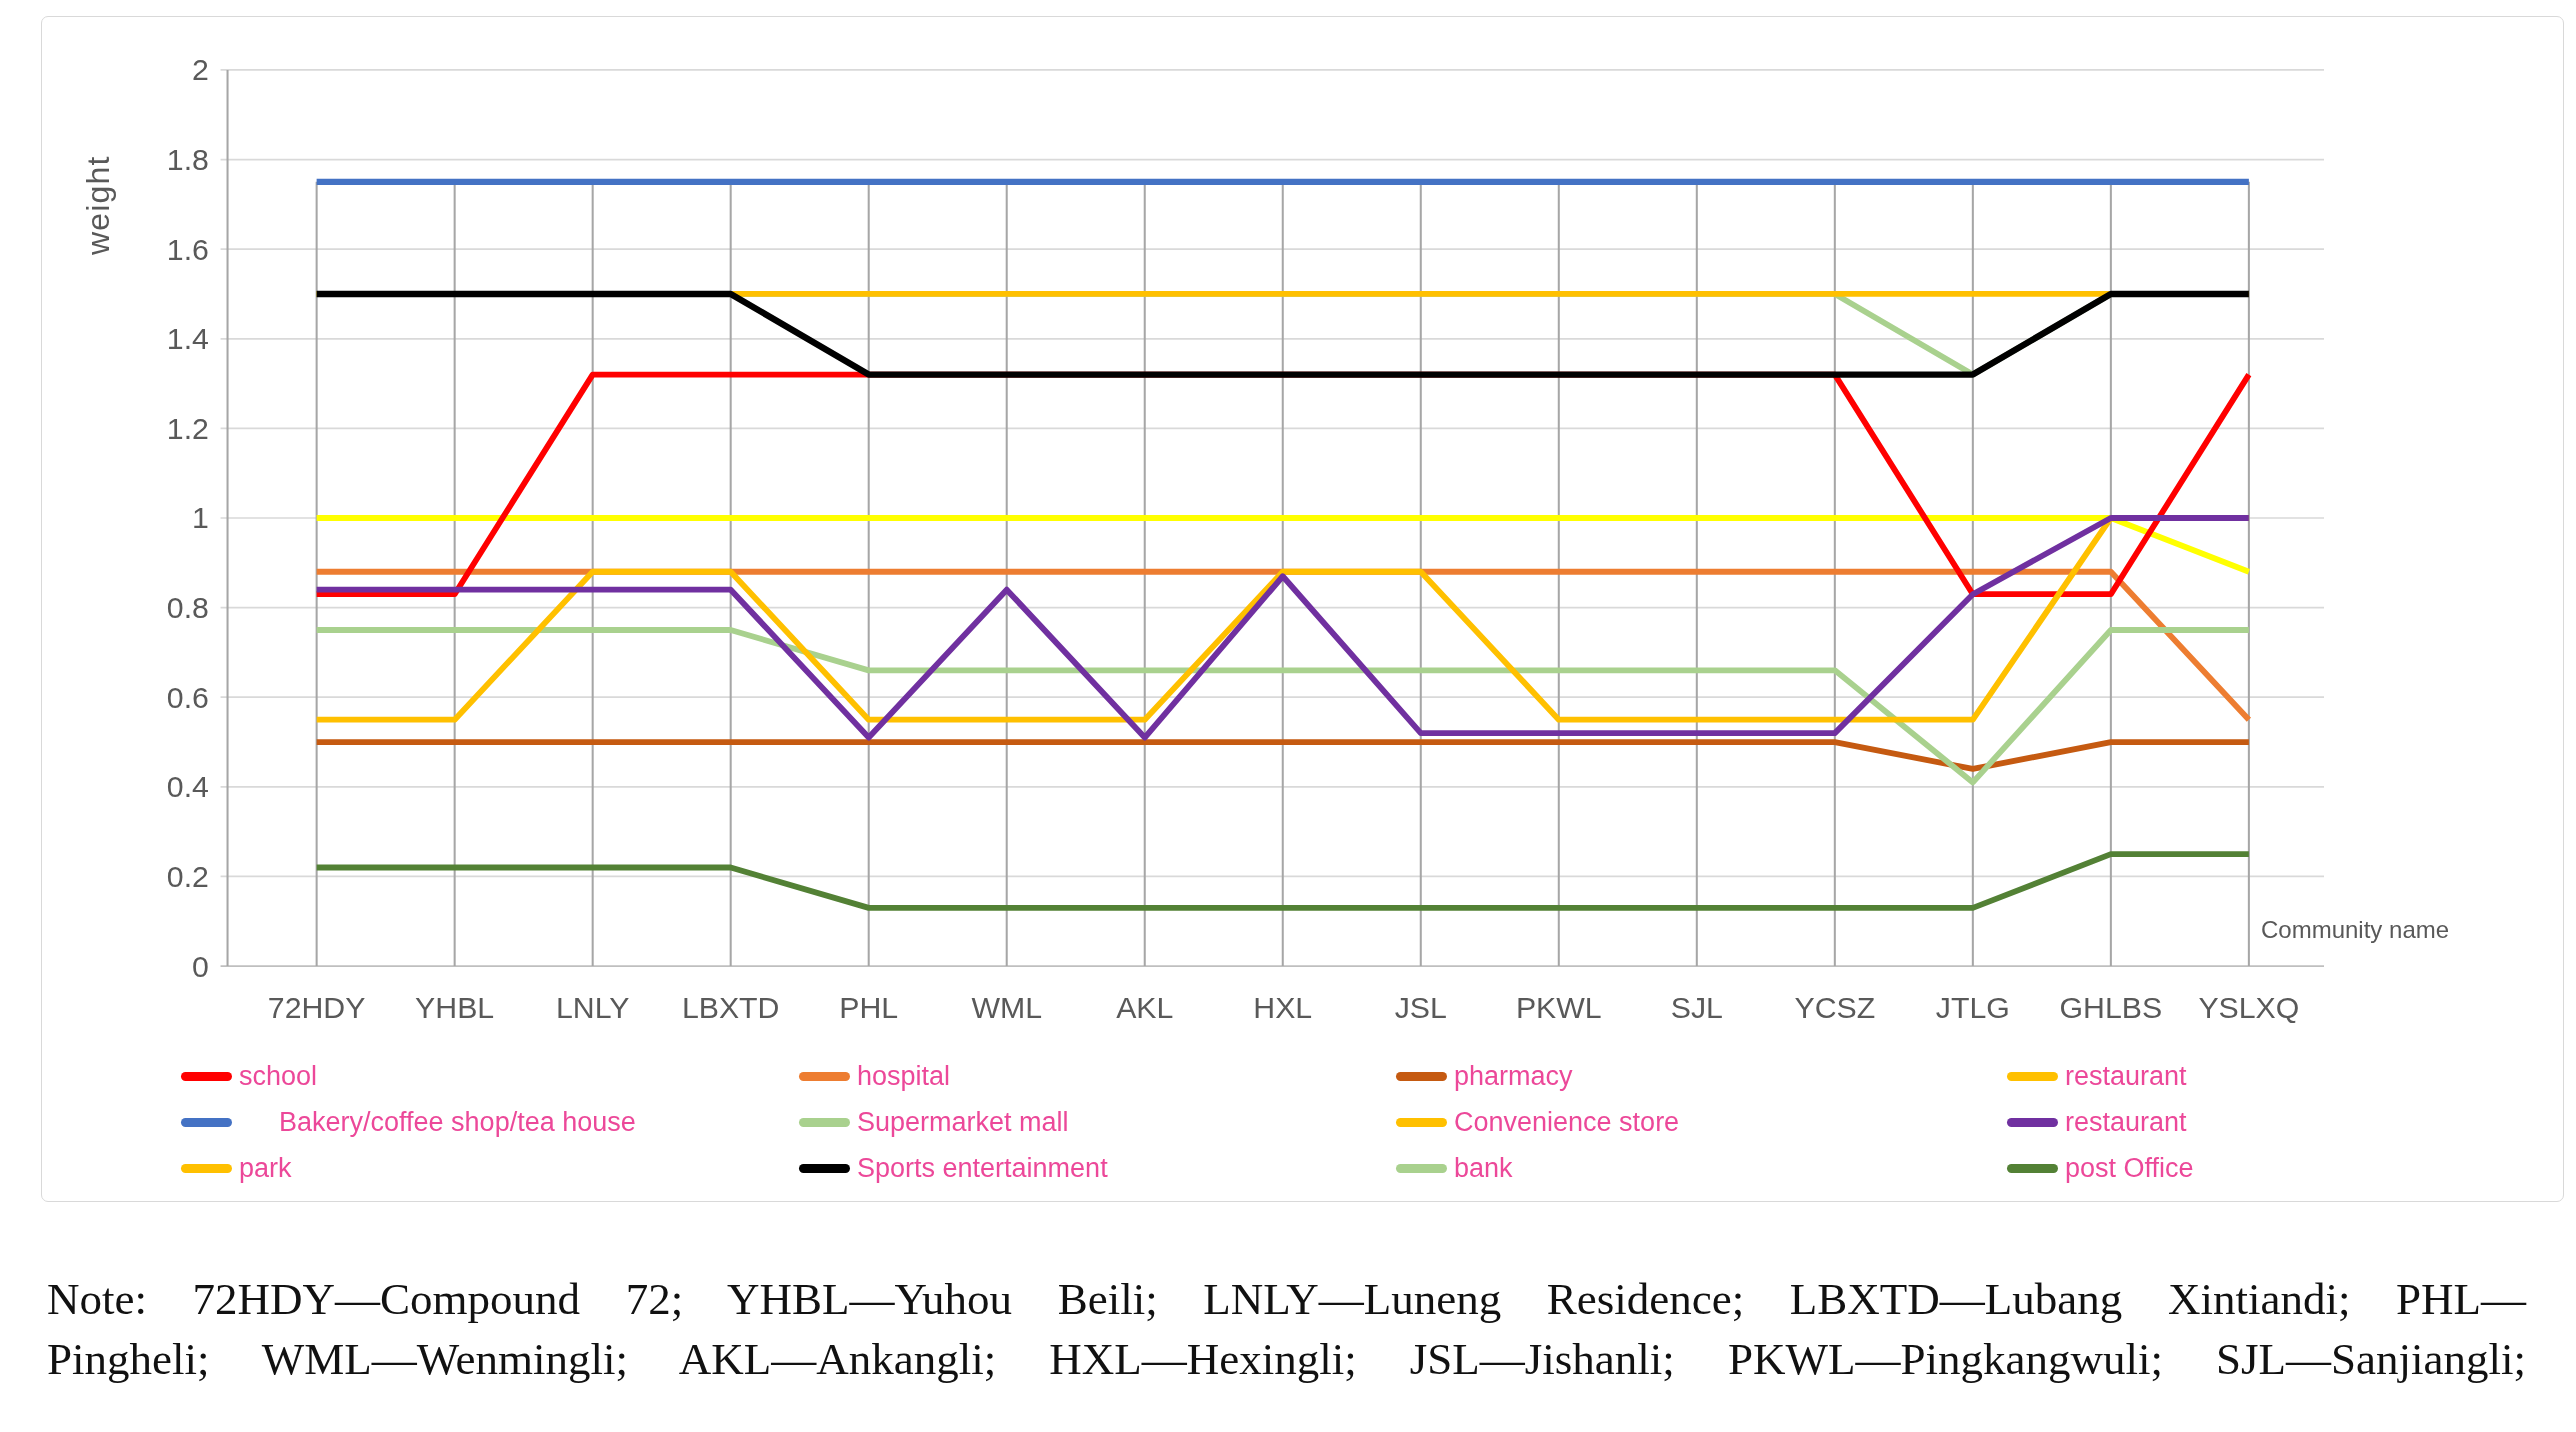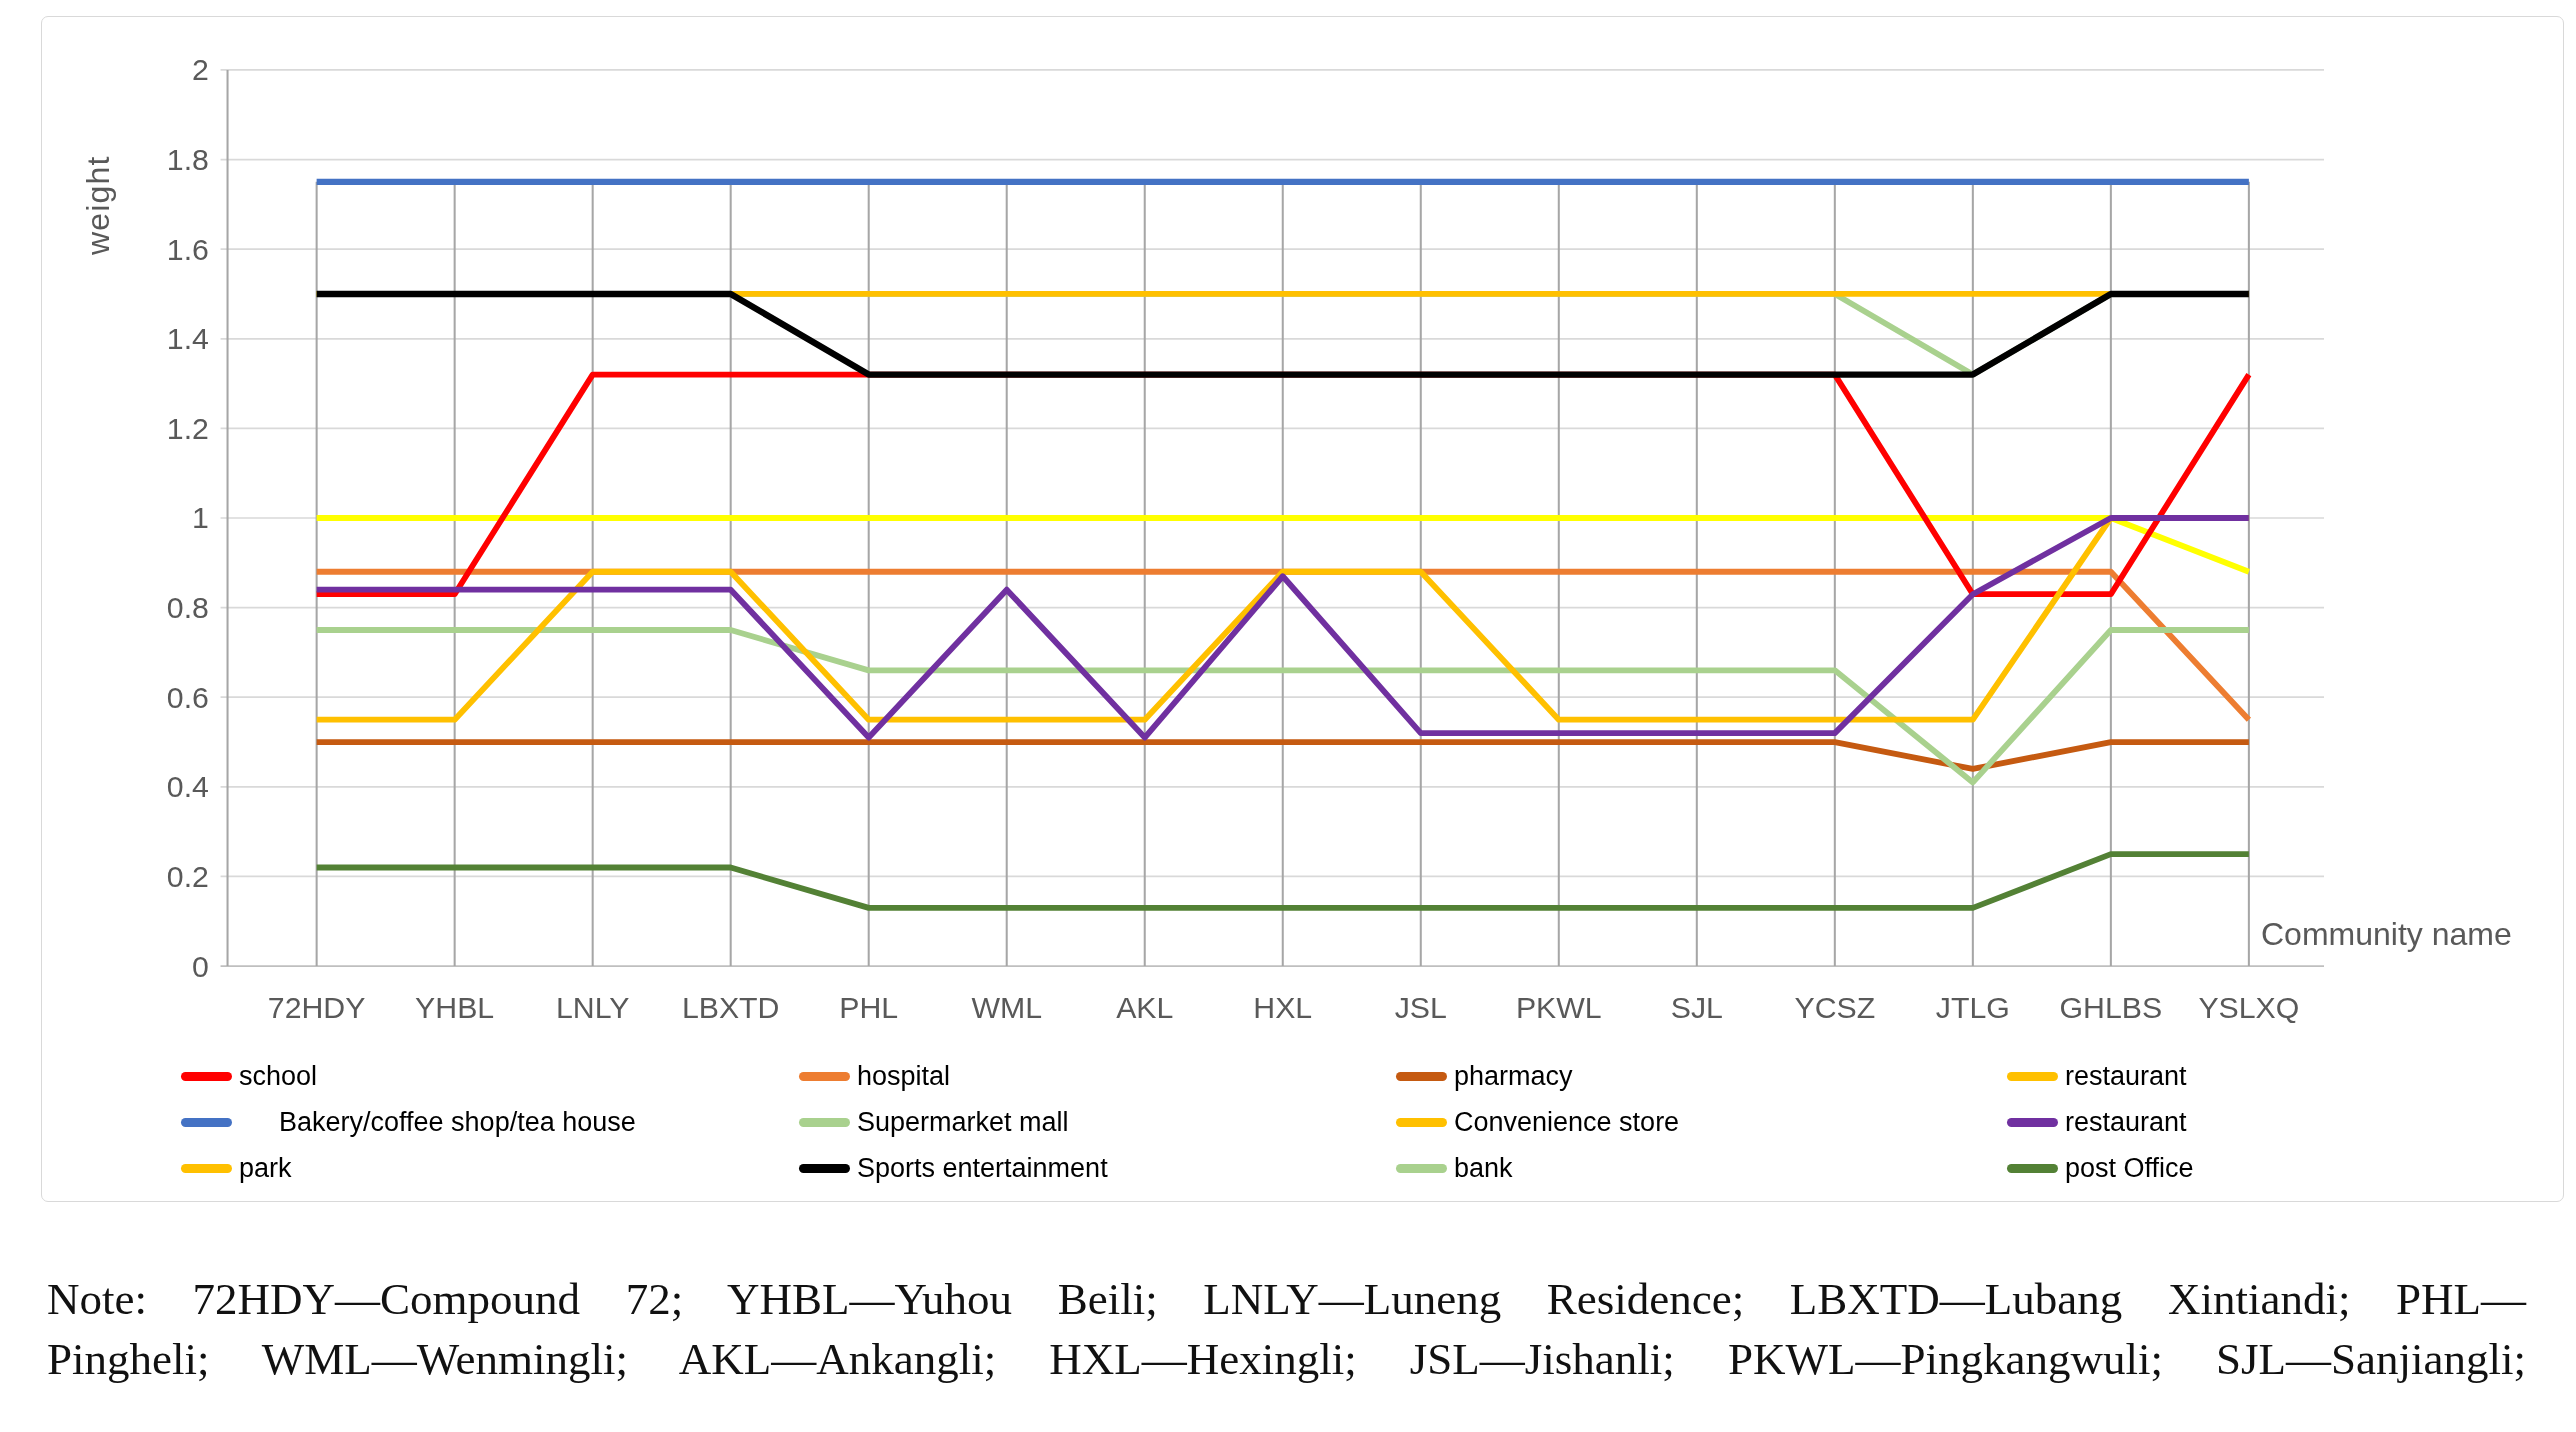--- a/index.html
+++ b/index.html
@@ -1,23 +1,23 @@
 <!DOCTYPE html>
 <html style="font-size:9.3px"><head>
 <meta charset="utf-8">
 <style>
   html,body{margin:0;padding:0;background:#ffffff;}
   .page{position:relative;width:2576px;height:1432px;background:#ffffff;font-family:"Liberation Sans",sans-serif;overflow:hidden;}
   .figure-box{position:absolute;left:41px;top:16.3px;width:2521px;height:1184px;background:#ffffff;border:1.7px solid #D9D9D9;border-radius:7px;}
   #chart{position:absolute;left:0;top:0;pointer-events:none;}
   .ylabel{position:absolute;left:80px;top:63px;height:192px;writing-mode:vertical-rl;transform:rotate(180deg);font-size:32px;color:#595959;letter-spacing:1.2px;}
-  .xlabel{position:absolute;left:2261px;top:916px;font-size:32px;color:#595959;white-space:nowrap;}
+  .xlabel{position:absolute;left:2261px;top:916px;font-size:24px;color:#595959;white-space:nowrap;}
   .legend-item{position:absolute;display:flex;align-items:center;height:33px;}
   .legend-swatch{display:inline-block;width:51px;height:8.7px;border-radius:4.7px;margin-right:7px;flex:0 0 auto;}
-  .legend-label{font-size:27px;color:#000000;white-space:nowrap;text-align:right;}
+  .legend-label{font-size:27px;color:#ec4899;white-space:nowrap;text-align:right;}
   .note{position:absolute;left:47px;top:1270px;width:2479px;font-family:"Liberation Serif",serif;font-size:45px;line-height:1.33;color:#111111;}
   .note .just{text-align:justify;text-align-last:justify;}
 </style>
 </head>
 <body>
 
 <div class="page">
   <div class="figure-box"></div>
   <svg id="chart" width="2576" height="1432" viewBox="0 0 4422 2459" xmlns="http://www.w3.org/2000/svg">
       <line x1="378" y1="1659" x2="3990" y2="1659" stroke="#BFBFBF" stroke-width="3"></line>

